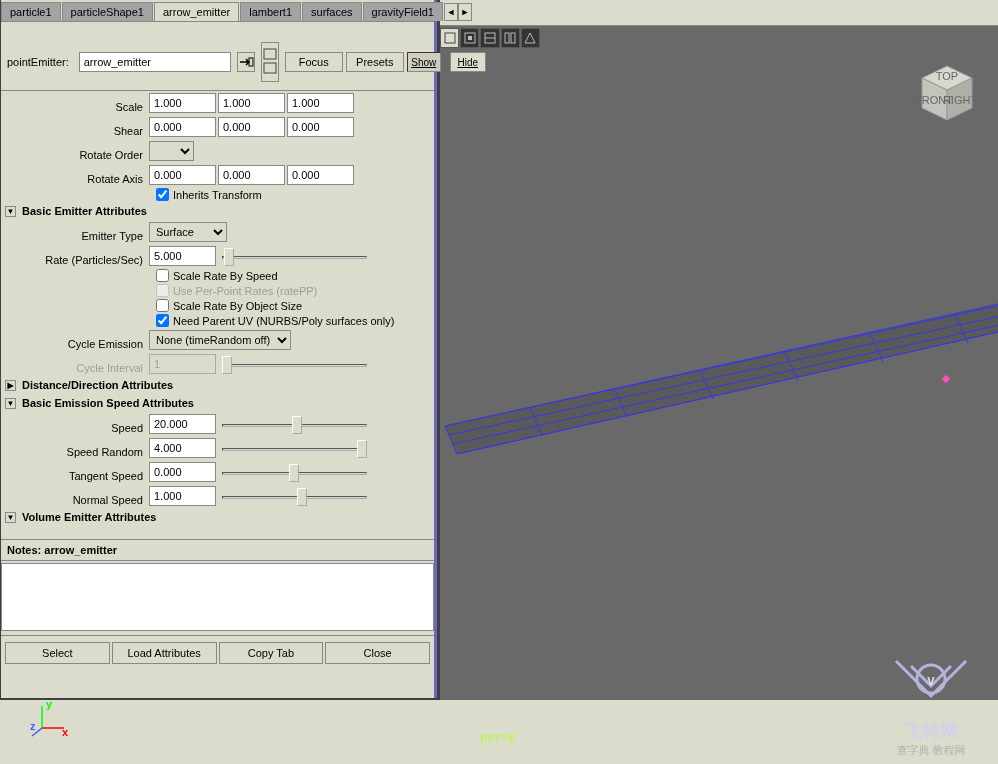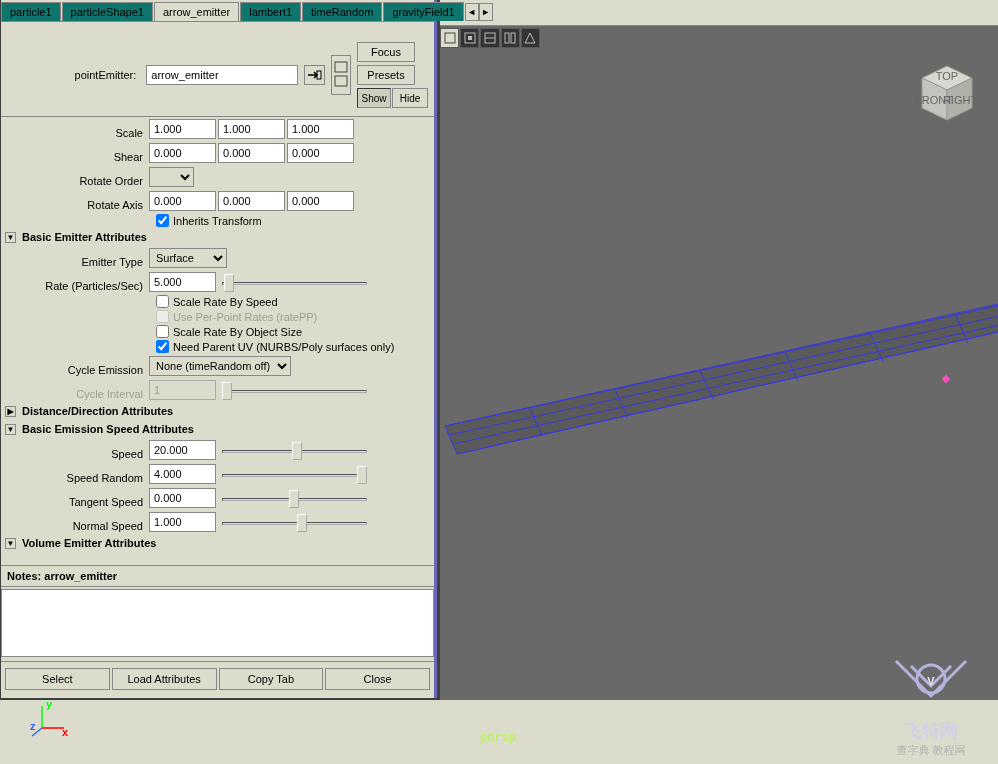--- a/index.html
+++ b/index.html
@@ -1,31 +1,31 @@
 <!DOCTYPE html>
 <html><head>
 <meta charset="utf-8">
 <style>
 * { box-sizing: border-box; margin: 0; padding: 0; font-family: Tahoma, sans-serif; font-size: 11px; }
 body { background: #404040; width: 998px; height: 764px; overflow: hidden; position: relative; }
 
 .panel { position: absolute; left: 1px; top: 0; width: 436px; height: 698px; background: #dcdccc; border-right: 3px solid #6a6ab8; }
 
 .tab-row { display: flex; background: #dcdccc; border-bottom: 1px solid #888; height: 22px; align-items: flex-end; }
-.tab { padding: 3px 8px; background: #0f766e; border: 1px solid #888; border-bottom: none; margin-right: 1px; cursor: pointer; white-space: nowrap; }
+.tab { padding: 3px 8px; background: #a3a3a3; border: 1px solid #888; border-bottom: none; margin-right: 1px; cursor: pointer; white-space: nowrap; }
 .tab.active { background: #dcdccc; position: relative; z-index: 1; }
 .tab-scroll { margin-left: auto; display:flex; }
 .tab-arrow { width: 14px; height: 18px; background: #dcdccc; border: 1px solid #888; text-align:center; cursor:pointer; font-size:9px; line-height:16px; }
 
 .header-row { display: flex; align-items: center; padding: 20px 6px 8px 6px; gap: 6px; }
 .label-col { width: 145px; text-align: right; padding-right: 4px; }
 .name-input { width: 155px; height: 20px; border: 1px solid #888; background: white; padding: 0 4px; }
 .icon-btn { width: 22px; height: 20px; border: 1px solid #888; background: #dcdccc; cursor:pointer; display:flex;align-items:center;justify-content:center; font-size:13px; }
-.right-btns { display: flex; flex-direction: column; gap: 3px; }
-.right-btns .row2 { display: flex; gap: 1px; }
+.right-btns { display: flex; flex-direction: row; gap: 3px; }
+.right-btns .row2 { display: flex; gap: 9px; text-decoration: underline; }
 .top-btn { width: 58px; height: 20px; border: 1px solid #888; background: #dcdccc; cursor:pointer; }
 .top-btn.half { width: 34px; font-size:10px; }
 .top-btn.pressed { border: 1px inset #888; background: #cecdbf; }
 
 .attr-body { height: 450px; overflow-y: scroll; border-top: 1px solid #888; border-bottom: 1px solid #888; background: #dcdccc; position: relative; }
 
 .attr-row { display: flex; align-items: flex-end; padding: 2px 0; min-height: 22px; }
 .attr-label { width: 148px; text-align: right; padding-right: 6px; }
 .attr-label.disabled { color: #9f9f8e; }
 .num-input { width: 67px; height: 20px; border: 1px solid #888; background: white; padding: 0 4px; margin-right: 2px; }
@@ -131,21 +131,21 @@
     <text x="46" y="42" text-anchor="middle" font-size="5" fill="#666">RIGHT</text>
   </svg>
 </div>
 
 <div class="panel">
   <div class="tab-row">
     <div class="tab">particle1</div>
     <div class="tab">particleShape1</div>
     <div class="tab active">arrow_emitter</div>
     <div class="tab">lambert1</div>
-    <div class="tab">timeRandom</div>
+    <div class="tab">surfaces</div>
     <div class="tab">gravityField1</div>
     <div class="tab-scroll">
       <div class="tab-arrow">◄</div>
       <div class="tab-arrow">►</div>
     </div>
   </div>
 
   <div class="header-row">
     <div class="label-col">pointEmitter:</div>
     <input class="name-input" value="arrow_emitter" style="">

